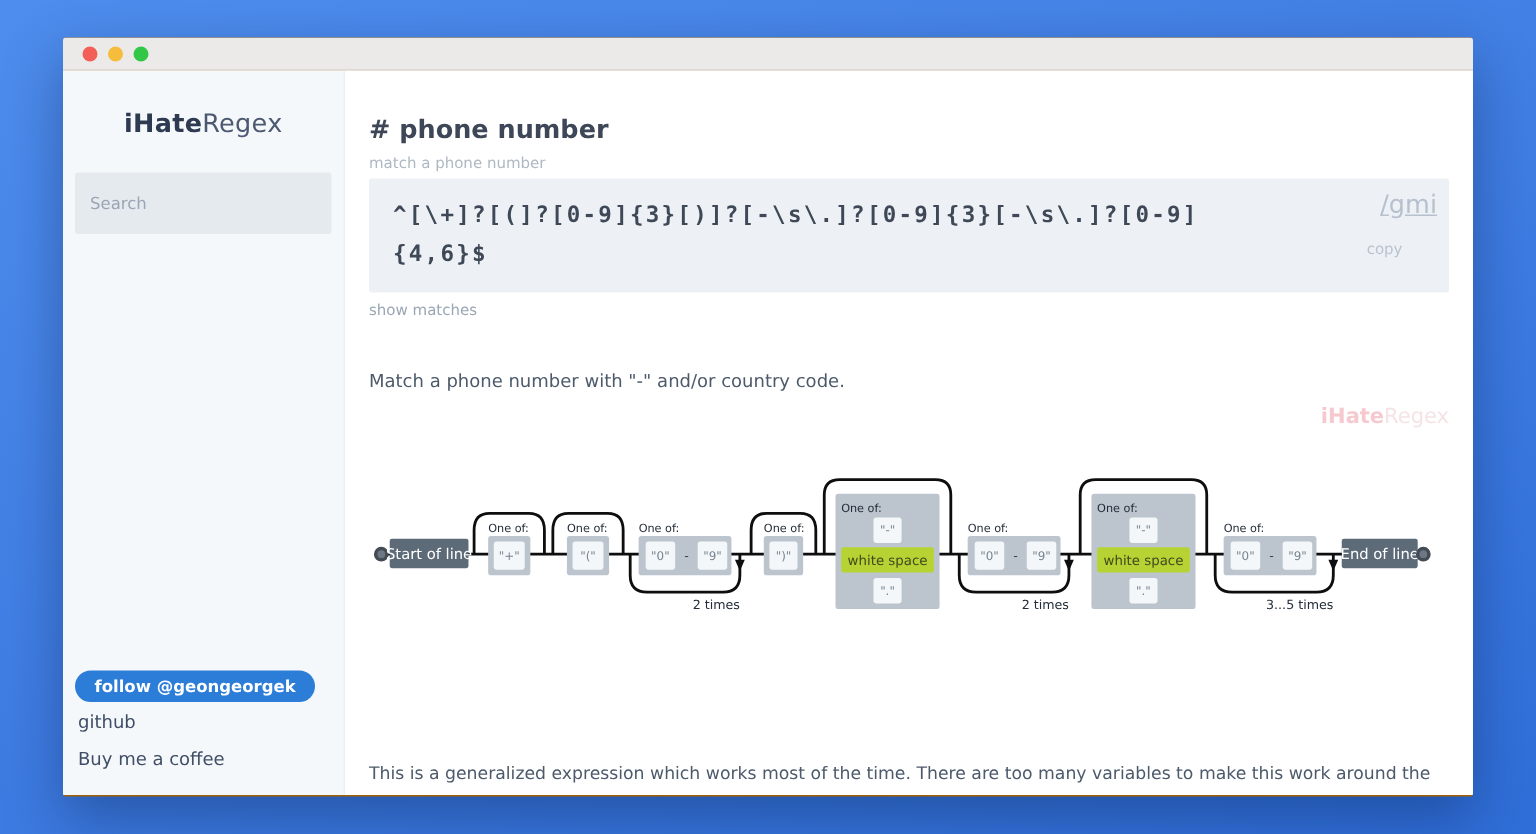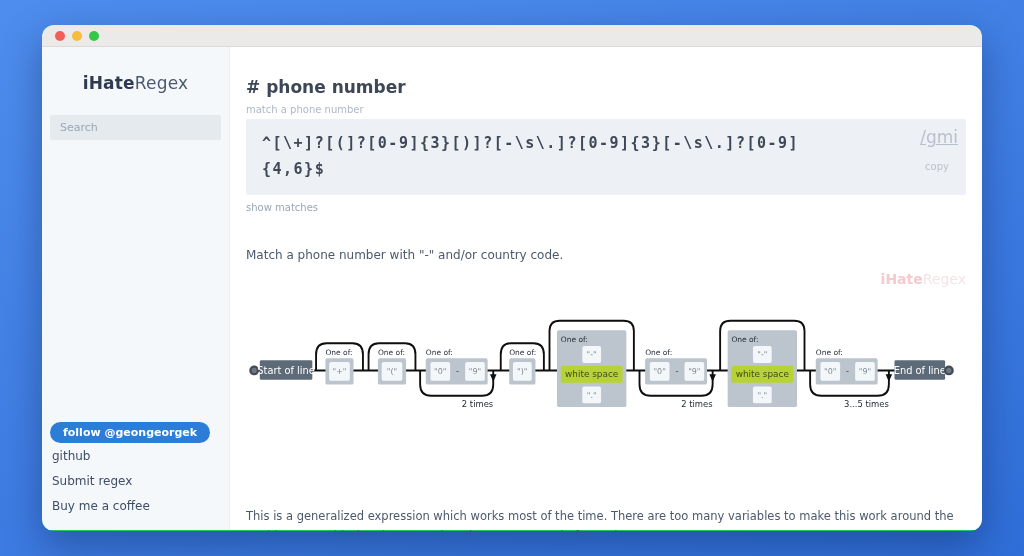--- a/index.html
+++ b/index.html
@@ -4,40 +4,40 @@
 <style>
   * { margin:0; padding:0; box-sizing:border-box; }
   html,body { width:1024px; height:556px; overflow:hidden; }
   body {
     font-family:"DejaVu Sans","Liberation Sans",sans-serif;
     background:linear-gradient(160deg,#4e8ded 0%,#3e7ce2 55%,#2f6ed8 100%);
     position:relative;
   }
   .window{
     position:absolute; left:42px; top:25px; width:940px; height:506px;
-    border-radius:12px; overflow:hidden; background:#22c55e;
+    border-radius:2px; overflow:hidden; background:#a16207;
     box-shadow:0 14px 38px rgba(0,20,60,.35);
   }
   .titlebar{
     height:22px; background:#eceae9; border-bottom:1px solid #dcd9d7;
     display:flex; align-items:center; padding-left:13px; gap:7px;
   }
   .tl{ width:10px; height:10px; border-radius:50%; }
   .tl.red{ background:#f25f58; } .tl.yellow{ background:#f6bd3d; } .tl.green{ background:#33c748; }
   .body{ display:flex; height:483px; }
   
   .sidebar{
     width:188px; background:#f5f8fa; display:flex; flex-direction:column;
     border-right:1px solid #eceff2; flex-shrink:0;
   }
   .logo{ margin-top:26px; text-align:center; font-size:17px; letter-spacing:.2px; }
   .logo b{ color:#2d3a50; font-weight:700; }
   .logo span.lt{ color:#4d5970; font-weight:400; }
   .search{
-    margin:22px 8px 0 8px; height:25px; background:#e5eaef; border:none;
+    margin:22px 8px 0 8px; height:41px; background:#e5eaef; border:none;
     border-radius:2px; padding:0 10px; font-size:11px; color:#4a5568;
     font-family:"DejaVu Sans","Liberation Sans",sans-serif; outline:none;
   }
   .search::placeholder{ color:#9aa6b4; }
   .side-bottom{ margin-top:auto; padding:0 0 12px 8px; }
   .follow-btn{
     display:inline-block; background:#2b7dd8; color:#fff; font-size:11px;
     font-weight:700; border:none; border-radius:12px; padding:4px 13px;
     cursor:pointer; font-family:inherit;
   }
@@ -49,21 +49,21 @@
   .regex-box{
     margin-top:4px; background:#edf1f6; border-radius:2px; position:relative;
     padding:11px 110px 11px 16px; min-height:76px;
   }
   .rx-line{
     font-family:"DejaVu Sans Mono","Liberation Mono",monospace;
     font-size:15px; font-weight:600; letter-spacing:1.5px; color:#3e4856;
     line-height:26px; white-space:pre;
   }
   .flags{ position:absolute; right:8px; top:8px; font-size:17px; color:#b7c1cd;text-decoration:underline; }
-  .copy-btn{ position:absolute; right:17px; top:42px; font-size:10px; color:#b9c2cd; background:none; border:none; cursor:pointer; font-family:inherit; }
+  .copy-btn{ position:absolute; right:31px; top:42px; font-size:10px; color:#b9c2cd; background:none; border:none; cursor:pointer; font-family:inherit; }
   .show-matches{ display:inline-block; font-size:10px; color:#9aa6b4; margin-top:7px; cursor:pointer; text-decoration:none; }
   .description{ margin-top:33px; font-size:12px; color:#4c5a6b; }
   .watermark{ text-align:right; margin-top:9px; font-size:14px; }
   .watermark b{ color:#f6c9cf; font-weight:700; }
   .watermark span{ color:#f5e3e6; font-weight:400; }
   .diagram-wrap{ margin-top:30px; }
   .footnote{ margin-top:80px; font-size:11.5px; color:#4c5a6b; line-height:1.75; max-width:722px; }
   
   svg text{ font-family:"DejaVu Sans","Liberation Sans",sans-serif; }
   .rail{ stroke:#0e0e0e; stroke-width:2; fill:none; }
@@ -92,21 +92,20 @@
   <div class="body">
 
     <aside class="sidebar">
       <div class="logo">
         <b>iHate</b><span class="lt">Regex</span>
       </div>
       <input class="search" type="text" placeholder="Search" style="">
       <div class="side-bottom">
         <button class="follow-btn">follow @geongeorgek</button>
         <a class="side-link">github</a>
-        <a class="side-link">Submit regex</a>
         <a class="side-link">Buy me a coffee</a>
       </div>
     </aside>
 
     <main class="content">
       <h1 class="page-title"># phone number</h1>
       <div class="subtitle">match a phone number</div>
 
       <div class="regex-box">
         <div class="rx-line">^[\+]?[(]?[0-9]{3}[)]?[-\s\.]?[0-9]{3}[-\s\.]?[0-9]</div>

